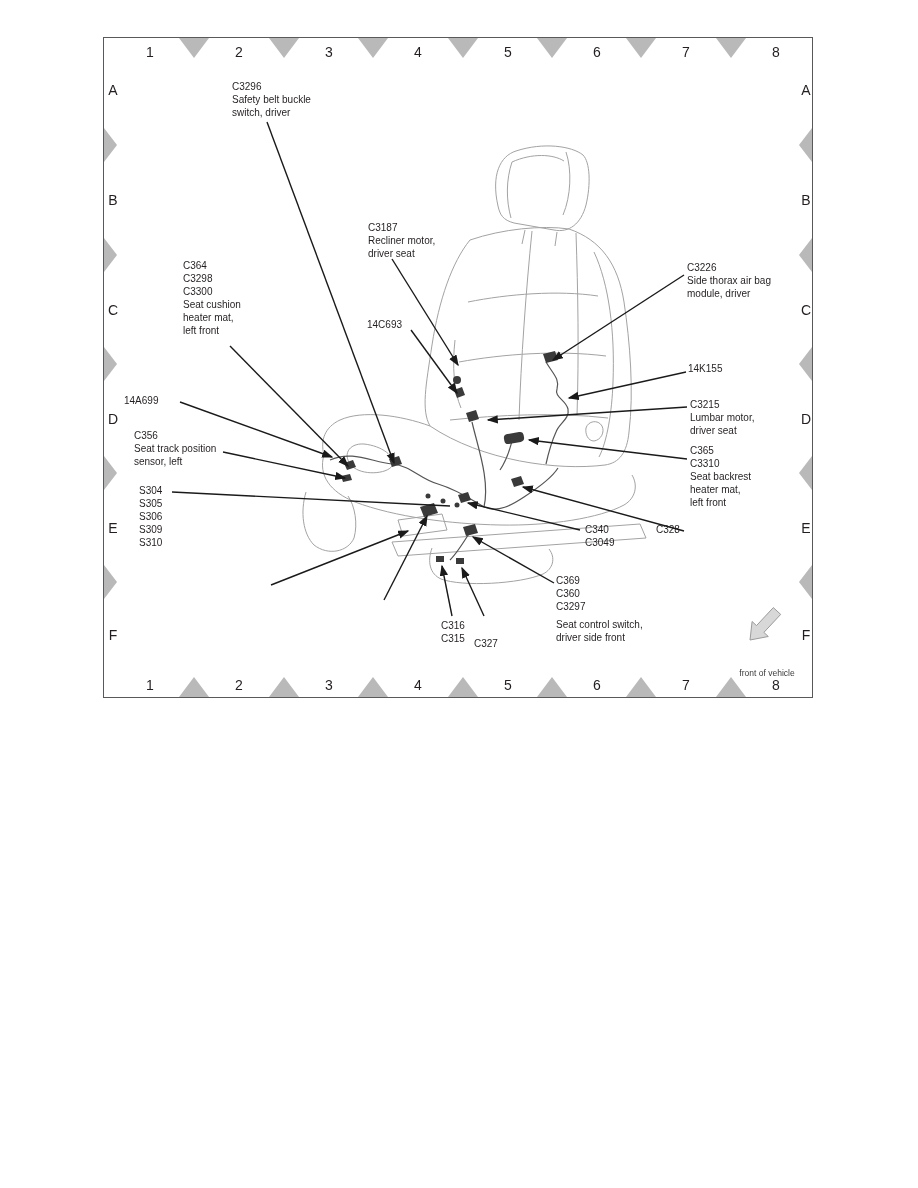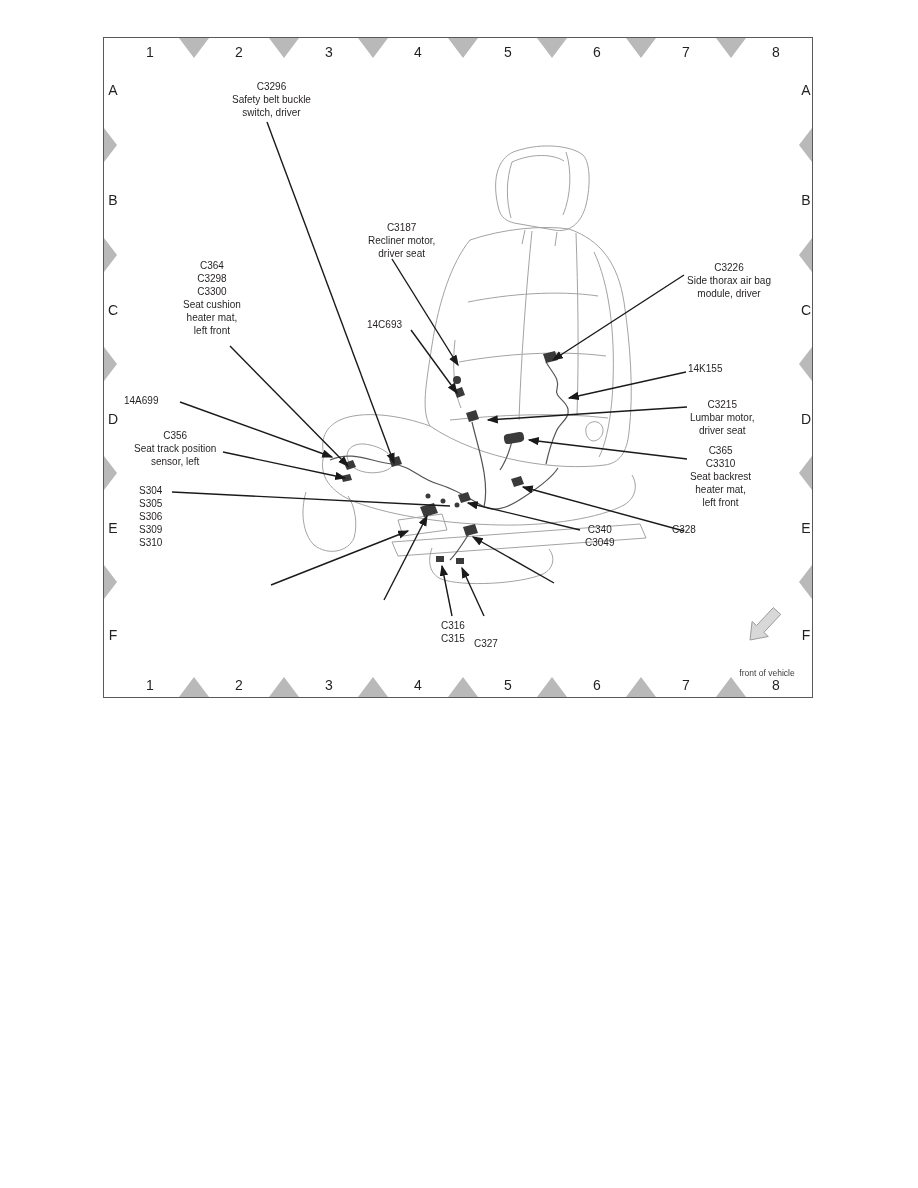--- a/index.html
+++ b/index.html
@@ -14,21 +14,21 @@
   .tri{position:absolute;width:0;height:0;z-index:3;}
   .tri-down{border-left:15px solid transparent;border-right:15px solid transparent;
             border-top:20px solid #b9b9b9;}
   .tri-up{border-left:15px solid transparent;border-right:15px solid transparent;
           border-bottom:20px solid #b9b9b9;}
   .tri-right{border-top:17px solid transparent;border-bottom:17px solid transparent;
              border-left:13px solid #b9b9b9;}
   .tri-left{border-top:17px solid transparent;border-bottom:17px solid transparent;
             border-right:13px solid #b9b9b9;}
   .art{position:absolute;left:0;top:0;z-index:5;pointer-events:none;}
-  .callout{position:absolute;font-size:10px;line-height:13px;color:#231f20;z-index:6;text-align:center;}
+  .callout{position:absolute;font-size:10px;line-height:13px;color:#231f20;z-index:6;}
   .callout span{display:block;white-space:nowrap;}
   .callout .gap{height:5px;}
   .front-label{position:absolute;font-size:8.5px;color:#3a3a3a;z-index:6;
                transform:translate(-50%,0);white-space:nowrap;}
 </style>
 </head>
 <body>
 
 <div class="page">
 
@@ -248,31 +248,39 @@
     <span>S306</span>
     <span>S309</span>
     <span>S310</span>
   </div>
 
   <div class="callout" style="left:585px;top:523px">
     <span>C340</span>
     <span>C3049</span>
   </div>
 
-  <div class="callout" style="left:672px;top:523px">
+  <div class="callout" style="left:656px;top:523px">
     <span>C328</span>
   </div>
 
 
 
   <div class="callout" style="left:441px;top:619px">
     <span>C316</span>
     <span>C315</span>
   </div>
 
   <div class="callout" style="left:474px;top:637px">
     <span>C327</span>
   </div>
 
+  <div class="callout" style="left:556px;top:574px">
+    <span>C369</span>
+    <span>C360</span>
+    <span>C3297</span>
+    <span class="gap"></span>
+    <span>Seat control switch,</span>
+    <span>driver side front</span>
+  </div>
 
   <div class="front-label" style="left:767px;top:668px">front of vehicle</div>
 
 </div>
 
 </body></html>

